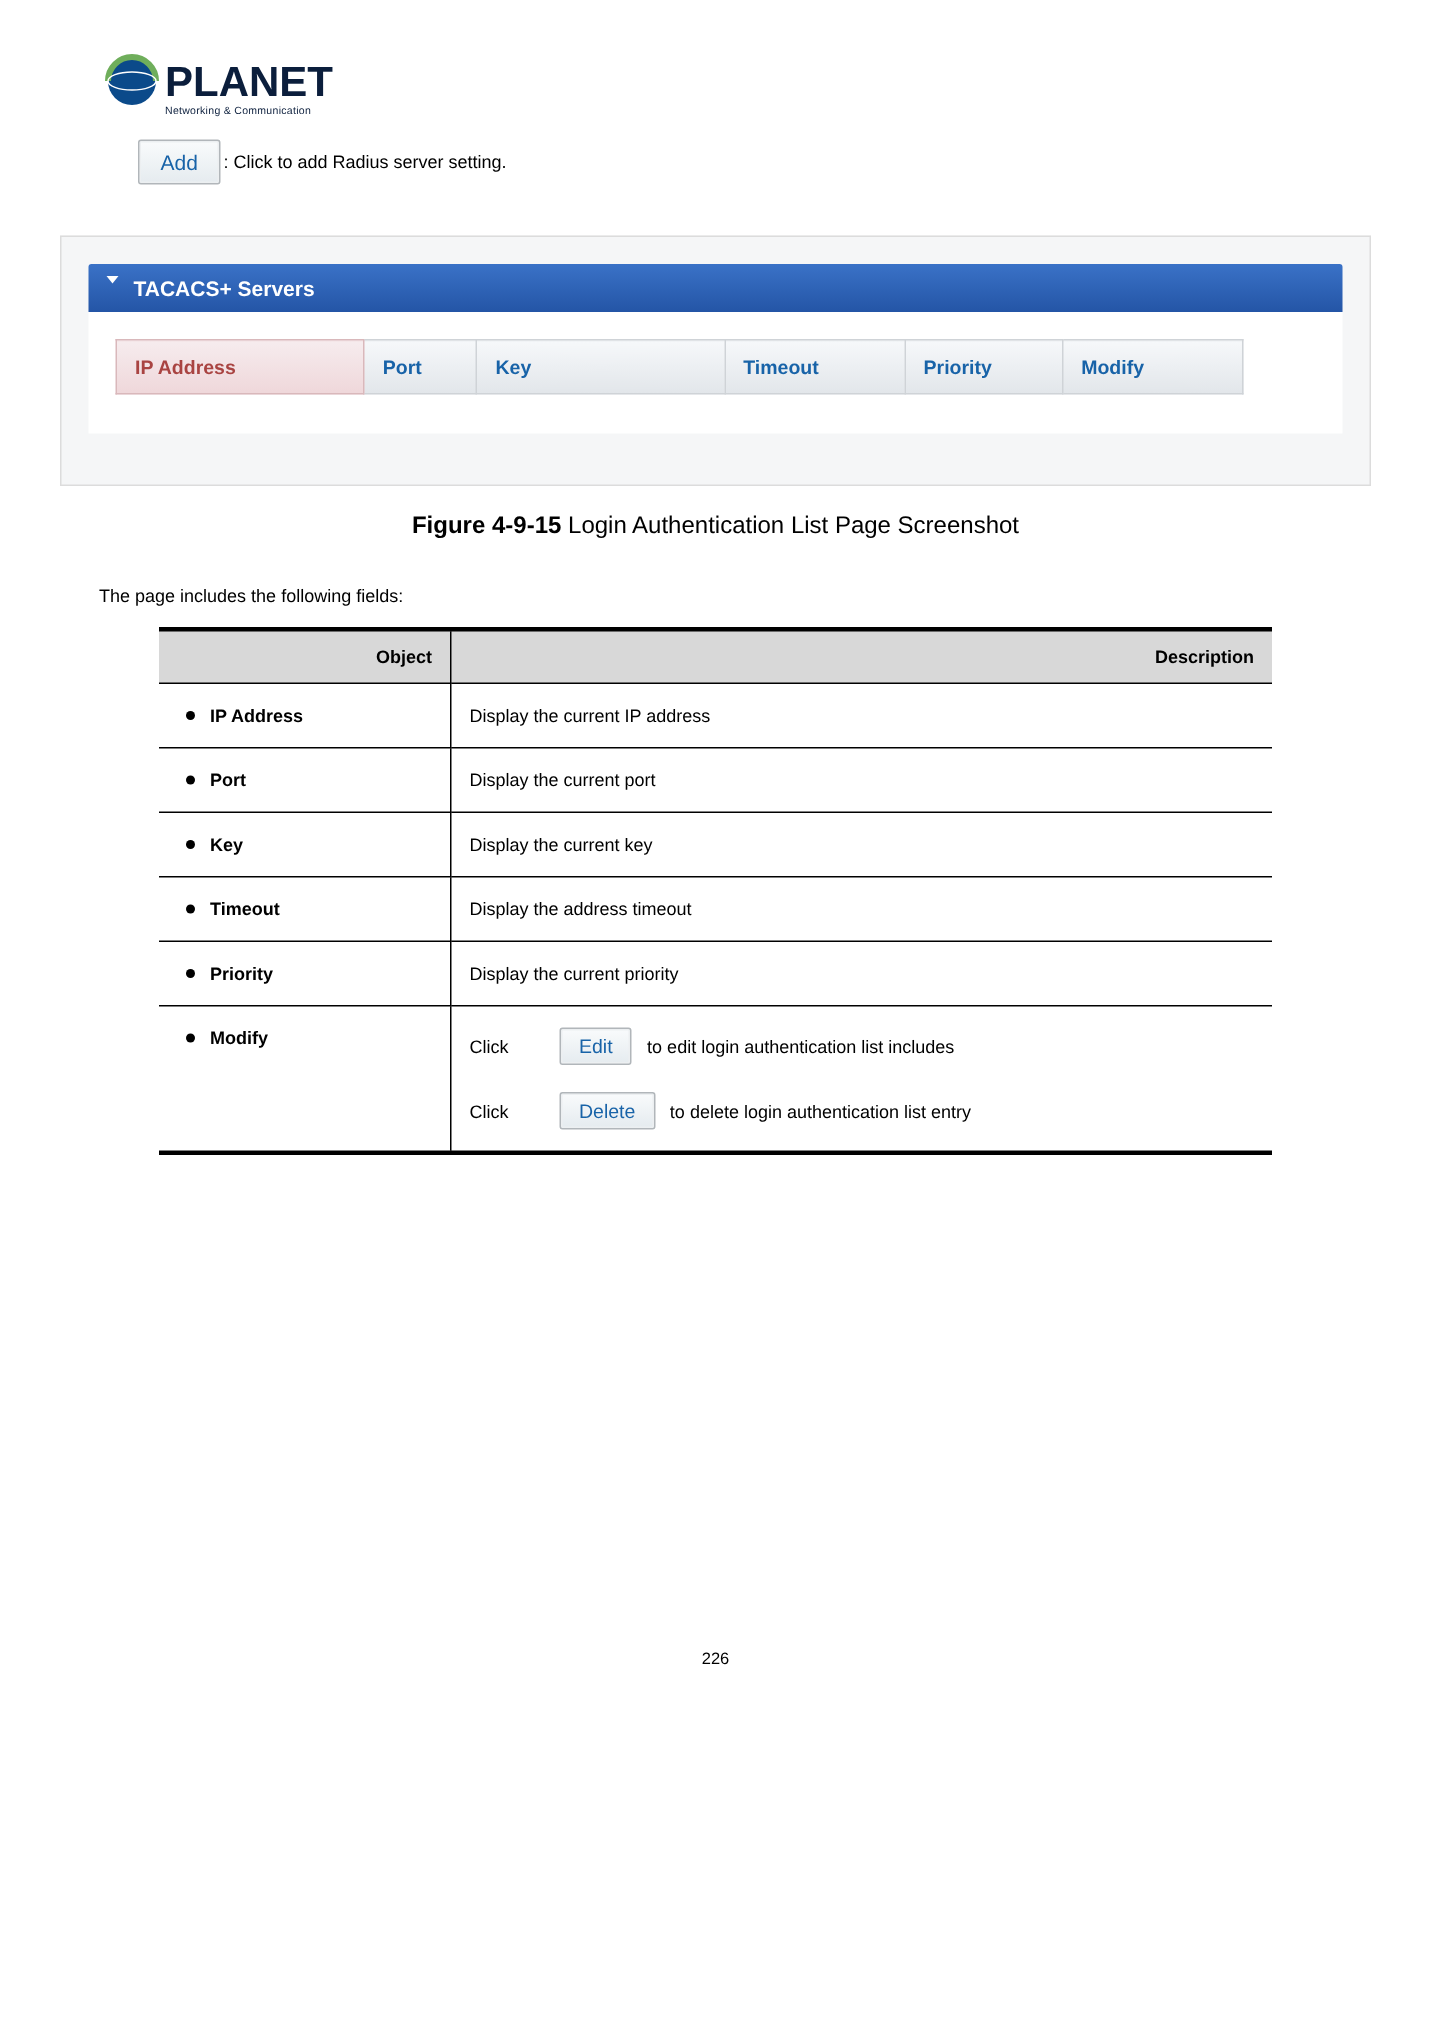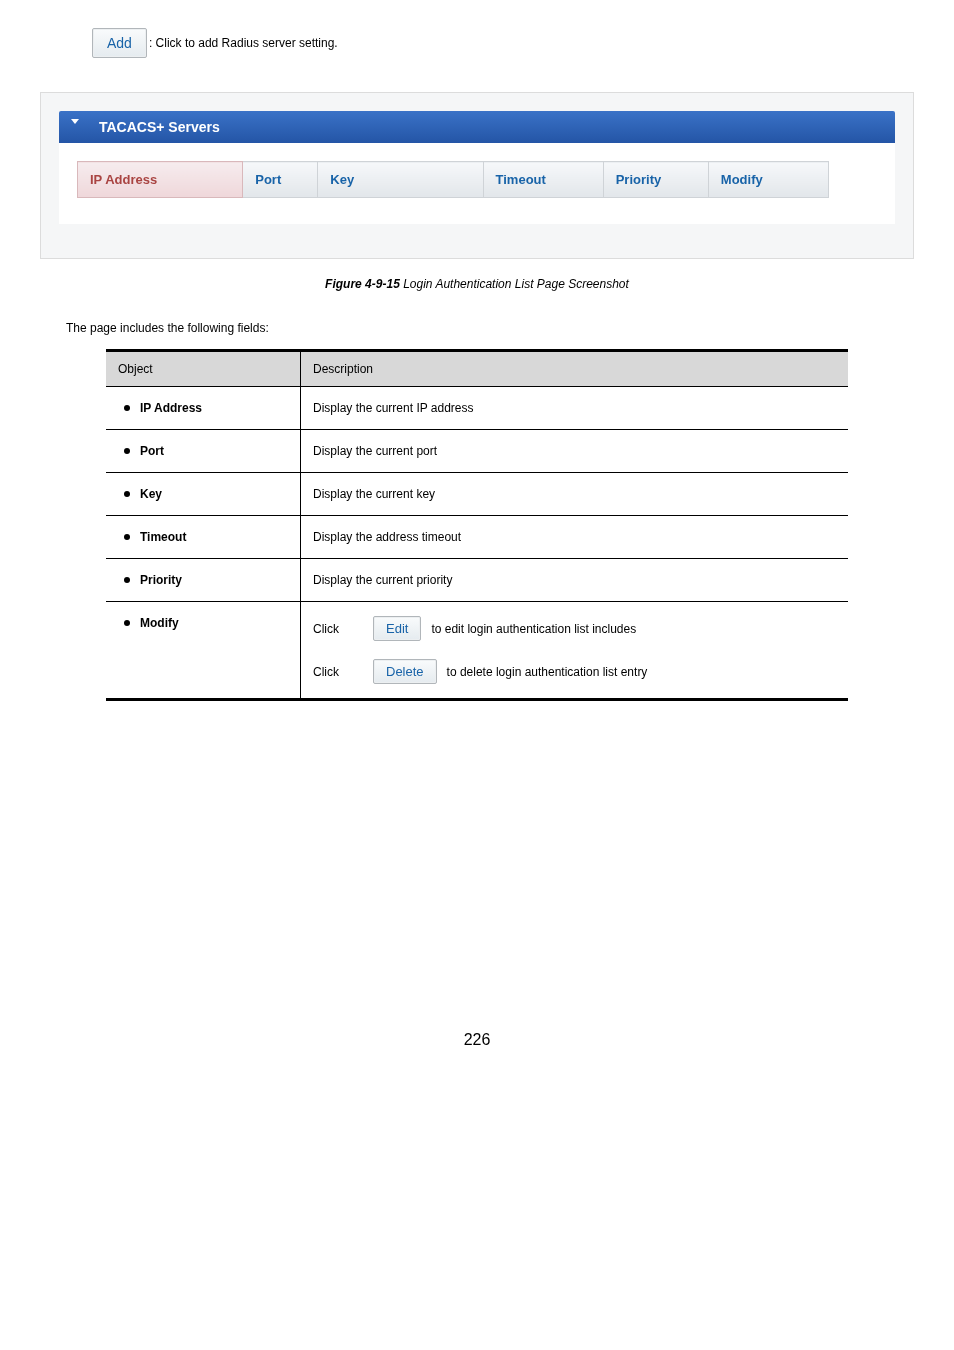--- a/index.html
+++ b/index.html
@@ -65,21 +65,21 @@
     margin: 0 -26px 18px -26px;
   }
   .panel-header {
     background: linear-gradient(#3a72c7,#2455a6);
     color: #fff;
     font-weight: bold;
     font-size: 14px;
     padding: 8px 12px;
     display: flex;
     align-items: flex-start;
-    gap: 20px;
+    gap: 10px;
     border-top-left-radius: 2px;
     border-top-right-radius: 2px;
   }
   .panel-header .tri {
     width:0;height:0;
     border-left:4px solid transparent;
     border-right:4px solid transparent;
     border-top:5px solid #fff;
   }
   .panel-body {
@@ -100,23 +100,22 @@
     border: 1px solid #cfd3d7;
   }
   .hdr-table th:first-child {
     color: #a94442;
     background: linear-gradient(#f6ecee,#efd7da);
     border-color: #d9b8bb;
   }
 
   .figure-caption {
     text-align: center;
-    font-size: 12px;
+    font-size: 16px;
     margin: 12px 0 30px 0;
-    font-style: italic;
   }
   .figure-caption .fignum {
     font-weight: bold;
   }
 
   .intro-line {
     font-size: 12px;
     margin-bottom: 14px;
   }
 
@@ -124,22 +123,22 @@
     margin: 0 40px 0 40px;
   }
   table.fields {
     width: 100%;
     border-collapse: collapse;
     border-top: 3px solid #000;
     border-bottom: 3px solid #000;
   }
   table.fields th {
     background: #d8d8d8;
-    font-weight: normal;
-    text-align: left;
+    font-weight: bold;
+    text-align: right;
     padding: 10px 12px;
     font-size: 12px;
     border-right: 1px solid #000;
     border-bottom: 1px solid #000;
   }
   table.fields th:last-child { border-right: none; }
   table.fields td {
     padding: 14px 12px;
     vertical-align: top;
     font-size: 12px;
@@ -163,29 +162,42 @@
   .modify-cell .line {
     display: flex;
     align-items: center;
     gap: 8px;
     margin-bottom: 18px;
   }
   .modify-cell .line:last-child { margin-bottom: 0; }
 
   .page-number {
     text-align: center;
-    font-size: 16px;
+    font-size: 11px;
     margin-top: 330px;
   }
 </style>
 </head>
 <body>
 
 <div class="page">
 
+  <div class="logo-wrap">
+    <span class="logo">
+      <svg width="190" height="58" viewBox="0 0 190 58">
+        <g>
+          <circle cx="22" cy="26" r="16" fill="#0b4a8a"></circle>
+          <path d="M6 26 a16 16 0 0 1 32 0" fill="none" stroke="#6fae5b" stroke-width="4"></path>
+          <ellipse cx="22" cy="26" rx="16" ry="6" fill="none" stroke="#fff" stroke-width="1"></ellipse>
+        </g>
+        <text x="44" y="36" font-family="Arial Black, Arial" font-weight="900" font-size="28" fill="#0b1e3c">PLANET</text>
+        <text x="44" y="48" font-family="Arial" font-size="7" fill="#0b1e3c" letter-spacing="0.2">Networking &amp; Communication</text>
+      </svg>
+    </span>
+  </div>
 
 
   <div class="add-row">
     <span class="btn-rect">Add</span>
     <span class="after-btn-text">
       <span>: </span><span>Click to add Radius server setting.</span>
     </span>
   </div>
 
   <div class="screenshot-outer">

